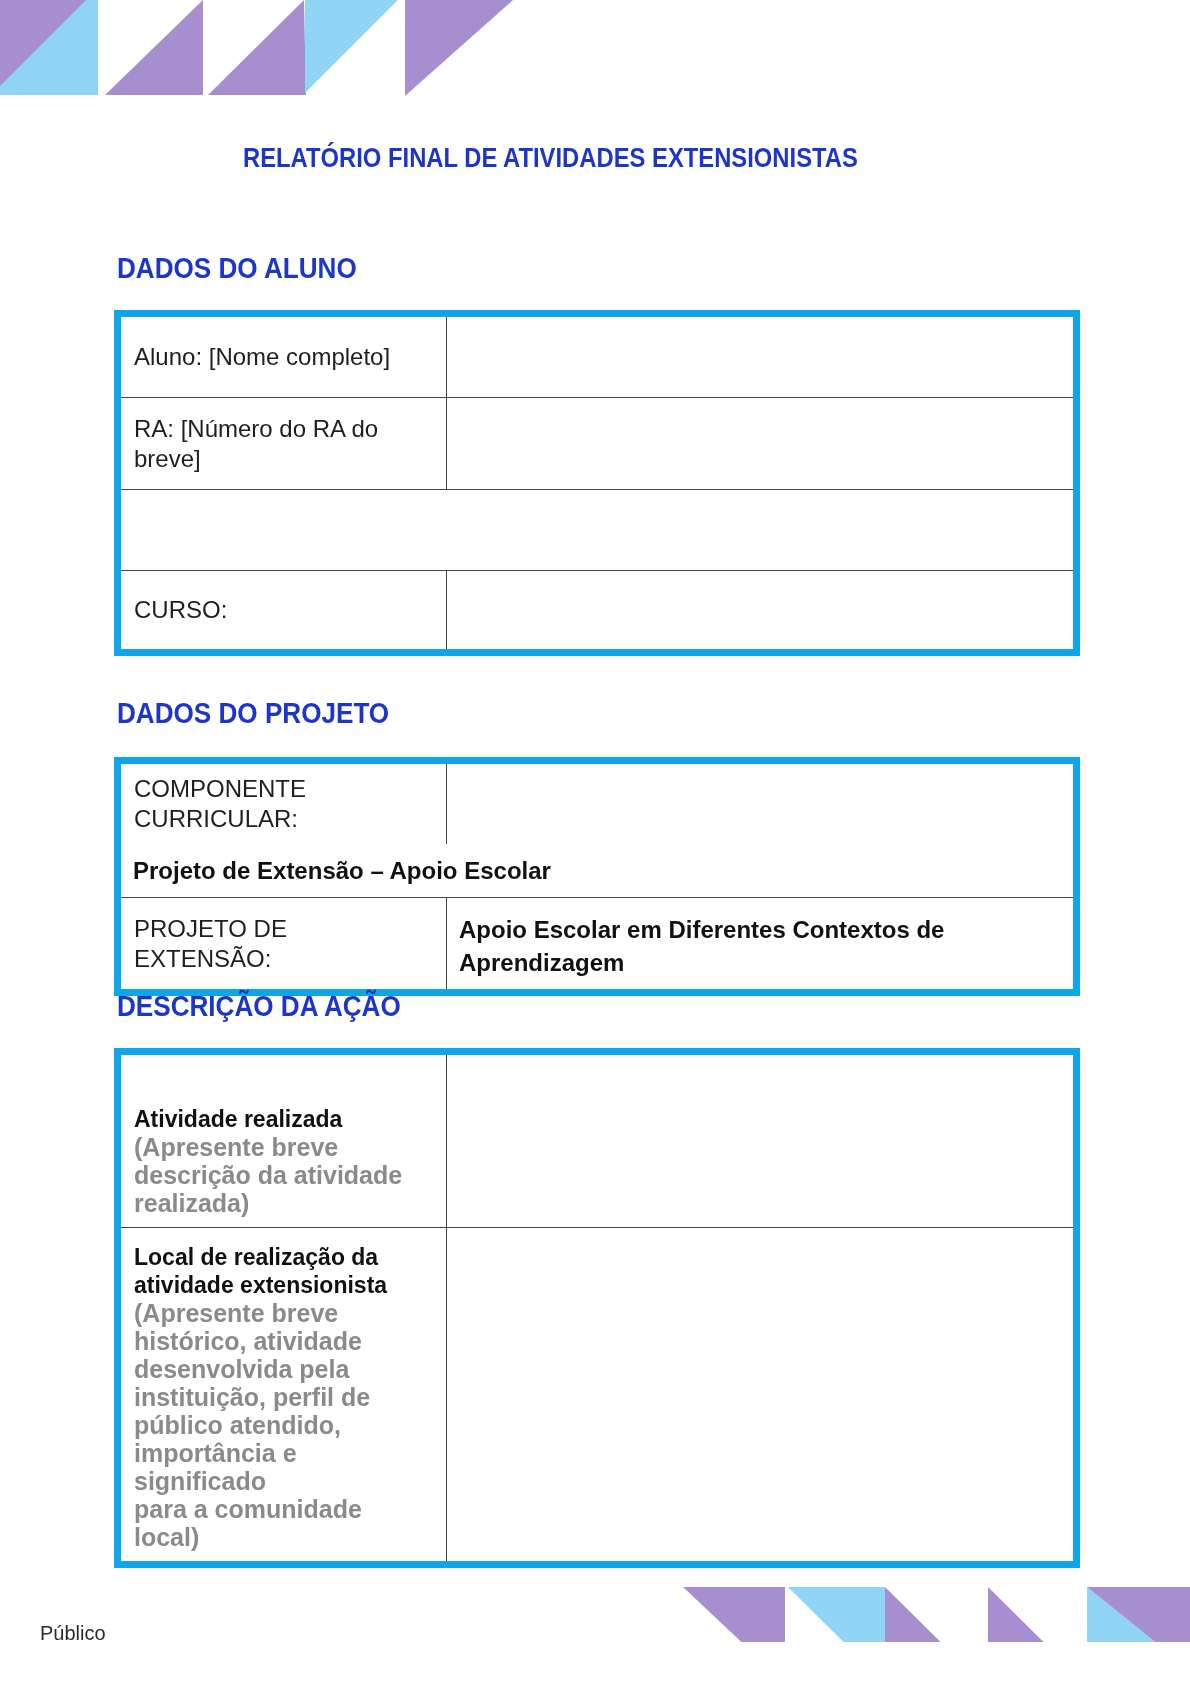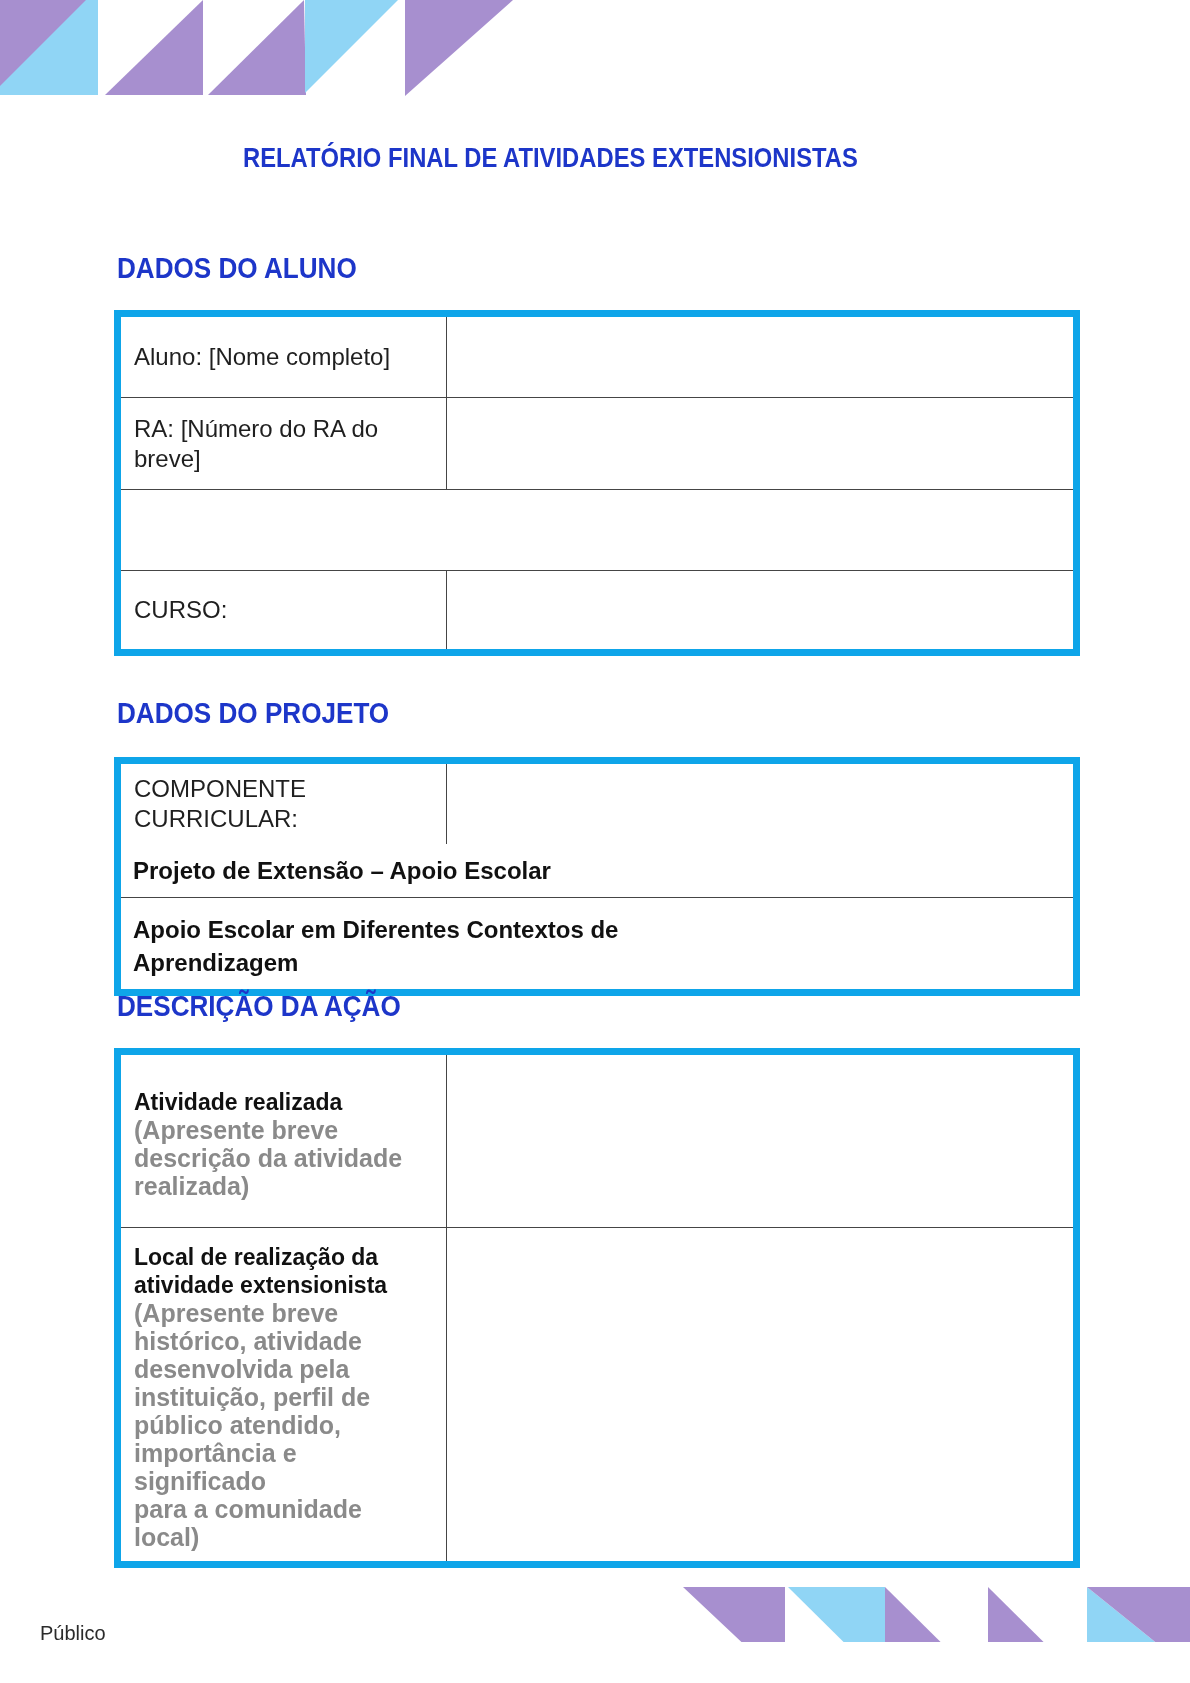--- a/index.html
+++ b/index.html
@@ -43,21 +43,21 @@
   .tcell-label {
     width:326px; border-right:1px solid #454545;
     padding:10px 16px 10px 13px;
     display:flex; flex-direction:column; justify-content:center;
   }
   .tcell-value {
     flex:1; padding:10px 16px 10px 12px;
     display:flex; flex-direction:column; justify-content:flex-end;
   }
   .tbl-acao .tcell-label, .tbl-acao .tcell-value {
-    justify-content:center; padding-top:15px;
+    justify-content:flex-end; padding-top:15px;
   }
   .label-text {
     font-size:24px; line-height:30px; white-space:pre-line; color:#1f1f1f;
   }
   .value-bold {
     font-size:24px; line-height:33px; font-weight:bold;
     white-space:pre-line; color:#111111;
   }
   .label-bold {
     font-size:23px; line-height:28px; font-weight:bold;
@@ -150,20 +150,23 @@
     <div class="trow r1">
       <div class="tcell-label">
         <span class="label-text">COMPONENTE
 CURRICULAR:</span>
       </div>
       <div class="tcell-value">
         <span class="value-bold">Projeto de Extensão – Apoio Escolar</span>
       </div>
     </div>
     <div class="trow r2">
+      <div class="tcell-label">
+        <span class="label-text">PROJETO DE EXTENSÃO:</span>
+      </div>
       <div class="tcell-value">
         <span class="value-bold">Apoio Escolar em Diferentes Contextos de
 Aprendizagem</span>
       </div>
     </div>
   </div>
 
   <div class="section-heading h-acao">DESCRIÇÃO DA AÇÃO</div>
 
   <div class="tbl tbl-acao">

